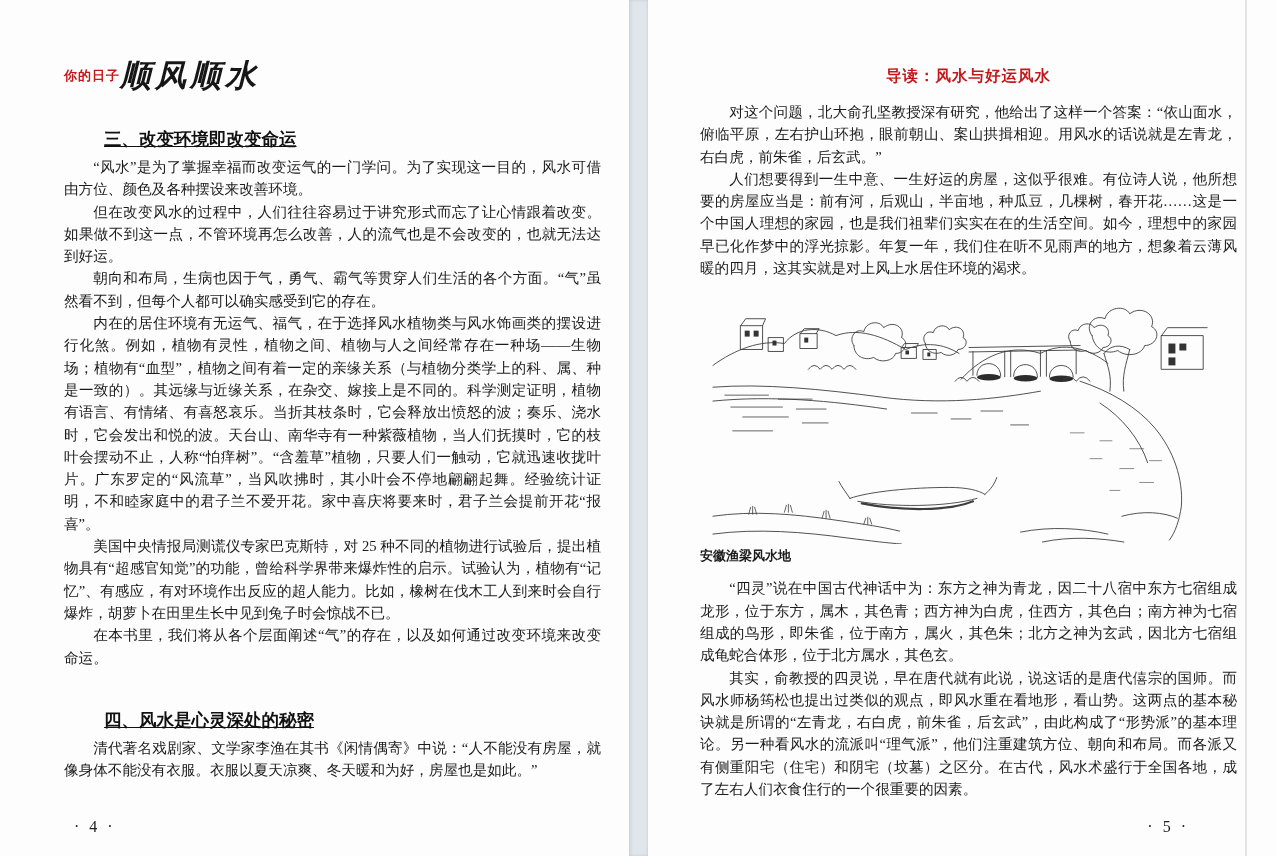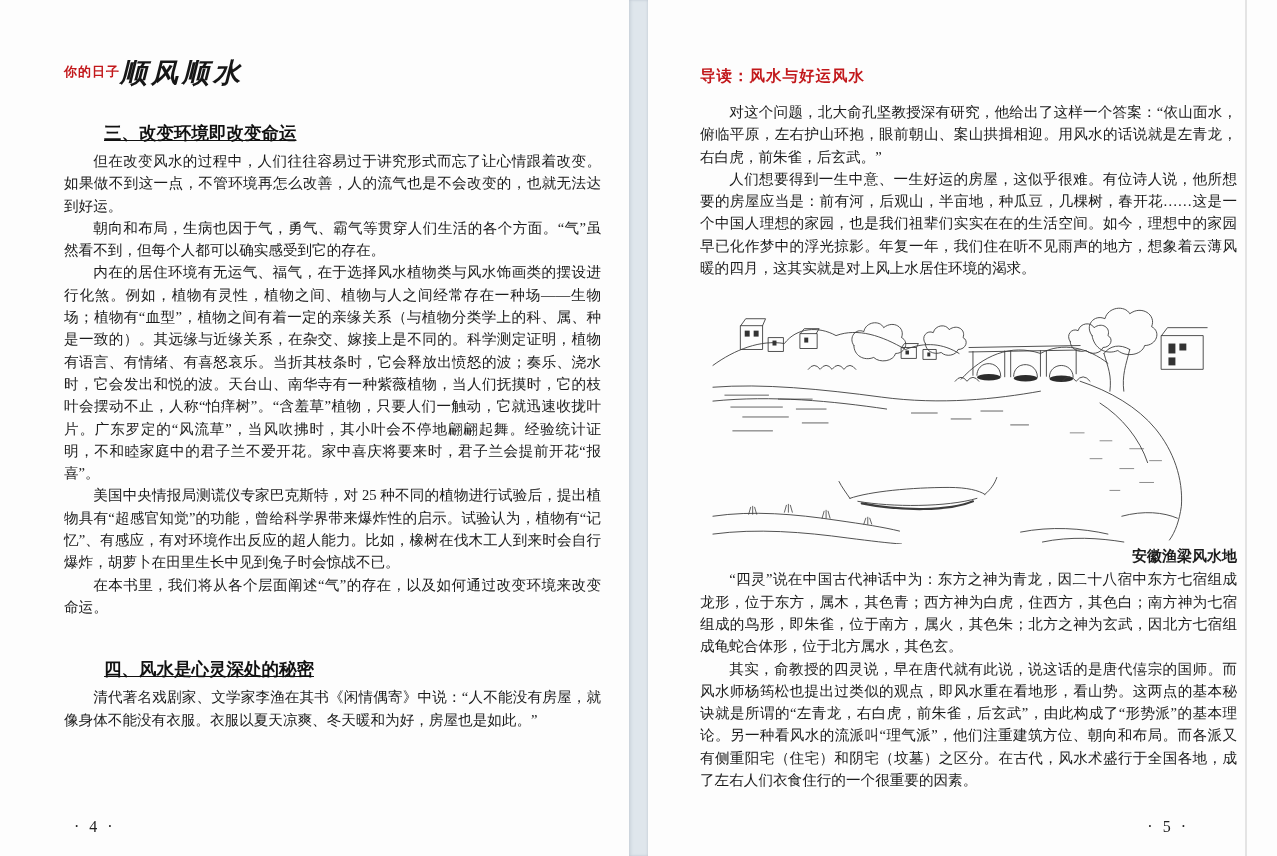--- a/index.html
+++ b/index.html
@@ -21,67 +21,68 @@
   .inner-left{position:absolute;left:64px;top:55px;width:537px;}
   .inner-right{position:absolute;left:52px;top:60px;width:537px;}
 
   .brand{margin:0 0 30px 0;white-space:nowrap;}
   .brand-pre{
     color:#c2181b;font-size:13px;font-weight:bold;
     font-family:Liberation Serif, serif;
     vertical-align:6px;letter-spacing:1px;text-align:right;
   }
   .brand-main{
-    font-size:27px;font-weight:600;font-style:italic;letter-spacing:4px;
+    font-size:31px;font-weight:600;font-style:italic;letter-spacing:4px;
     font-family:"DejaVu Serif",serif;color:#161616;
   }
 
   .guide-header{
-    text-align:left;color:#c2181b;font-weight:bold;font-size:15.5px;
+    text-align:center;color:#c2181b;font-weight:bold;font-size:15.5px;
     font-family:"Liberation Sans","DejaVu Sans",sans-serif;
     letter-spacing:1px;margin:6px 0 14px 0;
   }
 
   .sec-title{
     font-size:17.5px;font-weight:bold;color:#111;
     font-family:"Liberation Sans","DejaVu Sans",sans-serif;
     padding-left:40px;margin:0 0 5px 0;line-height:24px;text-decoration:underline;
   }
   .sec-title.second{margin-top:39px;}
 
   .para{
     font-size:14.6px;line-height:22.3px;margin:0;
     text-align:justify;text-indent:2em;word-break:break-all;
   }
 
   .sketch{display:block;margin:5px auto 3px auto;}
   .caption{
-    text-align:right;font-weight:bold;font-size:15px;
+    text-align:left;font-weight:bold;font-size:13px;
     font-family:"Liberation Sans","DejaVu Sans",sans-serif;
-    margin:2px 0 2px 0;
+    margin:2px 0 12px 0;
   }
   .pagenum{
     position:absolute;bottom:20px;font-size:16px;letter-spacing:3px;
     font-family:"Liberation Serif",serif;color:#222;
   }
   .pn-left{left:74px;}
   .pn-right{right:88px;}
 </style>
 </head>
 <body>
 
 <div class="spread">
 
   <section class="page page-left">
     <div class="inner-left">
       <div class="brand">
         <span class="brand-pre">你的日子</span><span class="brand-main">顺风顺水</span>
       </div>
 
       <h3 class="sec-title">三、改变环境即改变命运</h3>
+      <p class="para">“风水”是为了掌握幸福而改变运气的一门学问。为了实现这一目的，风水可借由方位、颜色及各种摆设来改善环境。</p>
       <p class="para">但在改变风水的过程中，人们往往容易过于讲究形式而忘了让心情跟着改变。如果做不到这一点，不管环境再怎么改善，人的流气也是不会改变的，也就无法达到好运。</p>
       <p class="para">朝向和布局，生病也因于气，勇气、霸气等贯穿人们生活的各个方面。“气”虽然看不到，但每个人都可以确实感受到它的存在。</p>
       <p class="para">内在的居住环境有无运气、福气，在于选择风水植物类与风水饰画类的摆设进行化煞。例如，植物有灵性，植物之间、植物与人之间经常存在一种场——生物场；植物有“血型”，植物之间有着一定的亲缘关系（与植物分类学上的科、属、种是一致的）。其远缘与近缘关系，在杂交、嫁接上是不同的。科学测定证明，植物有语言、有情绪、有喜怒哀乐。当折其枝条时，它会释放出愤怒的波；奏乐、浇水时，它会发出和悦的波。天台山、南华寺有一种紫薇植物，当人们抚摸时，它的枝叶会摆动不止，人称“怕痒树”。“含羞草”植物，只要人们一触动，它就迅速收拢叶片。广东罗定的“风流草”，当风吹拂时，其小叶会不停地翩翩起舞。经验统计证明，不和睦家庭中的君子兰不爱开花。家中喜庆将要来时，君子兰会提前开花“报喜”。</p>
       <p class="para">美国中央情报局测谎仪专家巴克斯特，对 25 种不同的植物进行试验后，提出植物具有“超感官知觉”的功能，曾给科学界带来爆炸性的启示。试验认为，植物有“记忆”、有感应，有对环境作出反应的超人能力。比如，橡树在伐木工人到来时会自行爆炸，胡萝卜在田里生长中见到兔子时会惊战不已。</p>
       <p class="para">在本书里，我们将从各个层面阐述“气”的存在，以及如何通过改变环境来改变命运。</p>
 
       <h3 class="sec-title second">四、风水是心灵深处的秘密</h3>
       <p class="para">清代著名戏剧家、文学家李渔在其书《闲情偶寄》中说：“人不能没有房屋，就像身体不能没有衣服。衣服以夏天凉爽、冬天暖和为好，房屋也是如此。”</p>
     </div>
     <div class="pagenum pn-left">· 4 ·</div>

